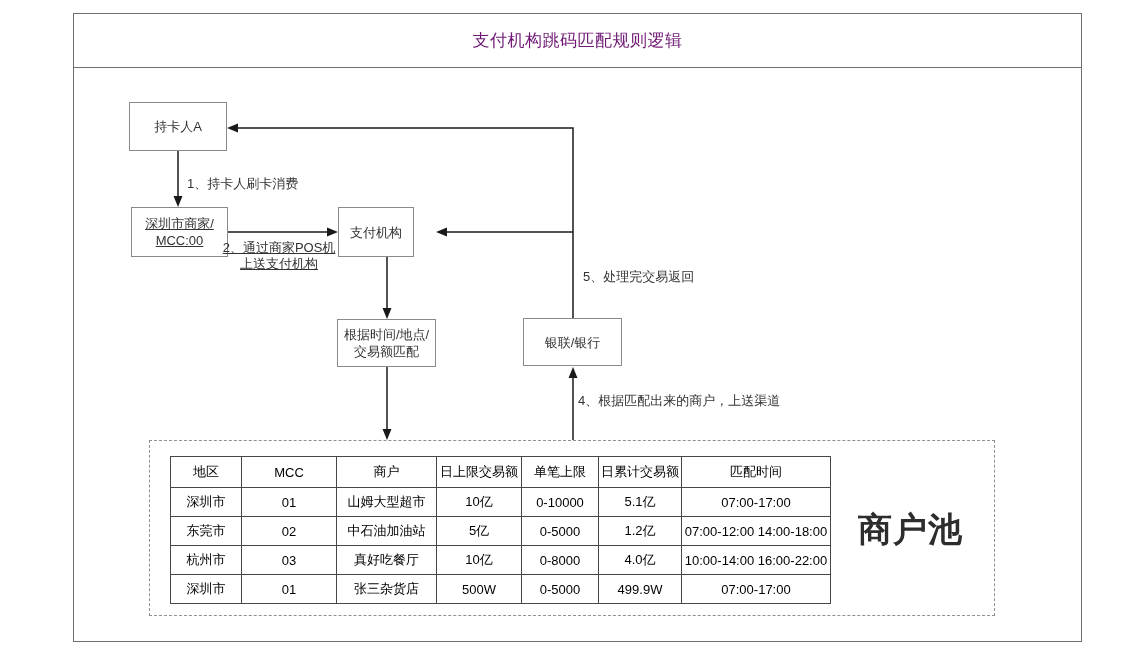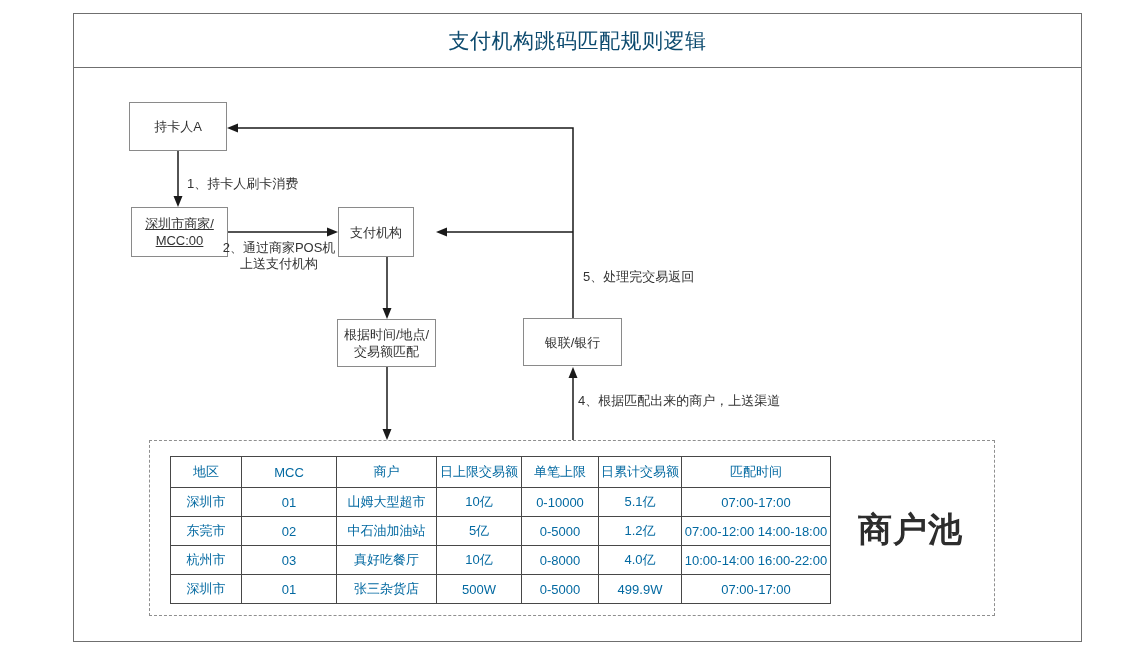--- a/index.html
+++ b/index.html
@@ -26,22 +26,22 @@
   .titlebar {
     position: absolute;
     left: 0; top: 0;
     width: 100%; height: 53px;
     border-bottom: 1.5px solid #6f6f6f;
     display: flex;
     align-items: center;
     justify-content: center;
   }
   .title-text {
-    font-size: 21px;
-    color: #0c4a6e;
+    font-size: 17px;
+    color: #701a75;
     letter-spacing: 0.5px;
   }
   .connectors {
     position: absolute;
     left: 0; top: 0;
     width: 1125px; height: 656px;
     pointer-events: none;
   }
   .node {
     position: absolute;
@@ -58,36 +58,36 @@
     box-sizing: border-box;
   }
   .step-label {
     position: absolute;
     font-size: 13px;
     line-height: 16px;
     color: #333333;
     white-space: nowrap;
   }
   .step-label.centered { text-align: center; }
-  .step-label span { display: block; }
+  .step-label span { display: block; text-decoration: underline; }
   .pool-box {
     position: absolute;
     left: 149px; top: 440px;
     width: 846px; height: 176px;
     border: 1px dashed #8f8f8f;
     background: #ffffff;
     box-sizing: border-box;
   }
   table.pool-table {
     position: absolute;
     left: 170px; top: 456px;
     border-collapse: collapse;
     table-layout: fixed;
     font-size: 13px;
-    color: #0369a1;
+    color: #000000;
   }
   .pool-table th, .pool-table td {
     border: 1px solid #474747;
     text-align: center;
     vertical-align: middle;
     padding: 0 2px;
     font-weight: normal;
     white-space: nowrap;
     overflow: hidden;
   }

